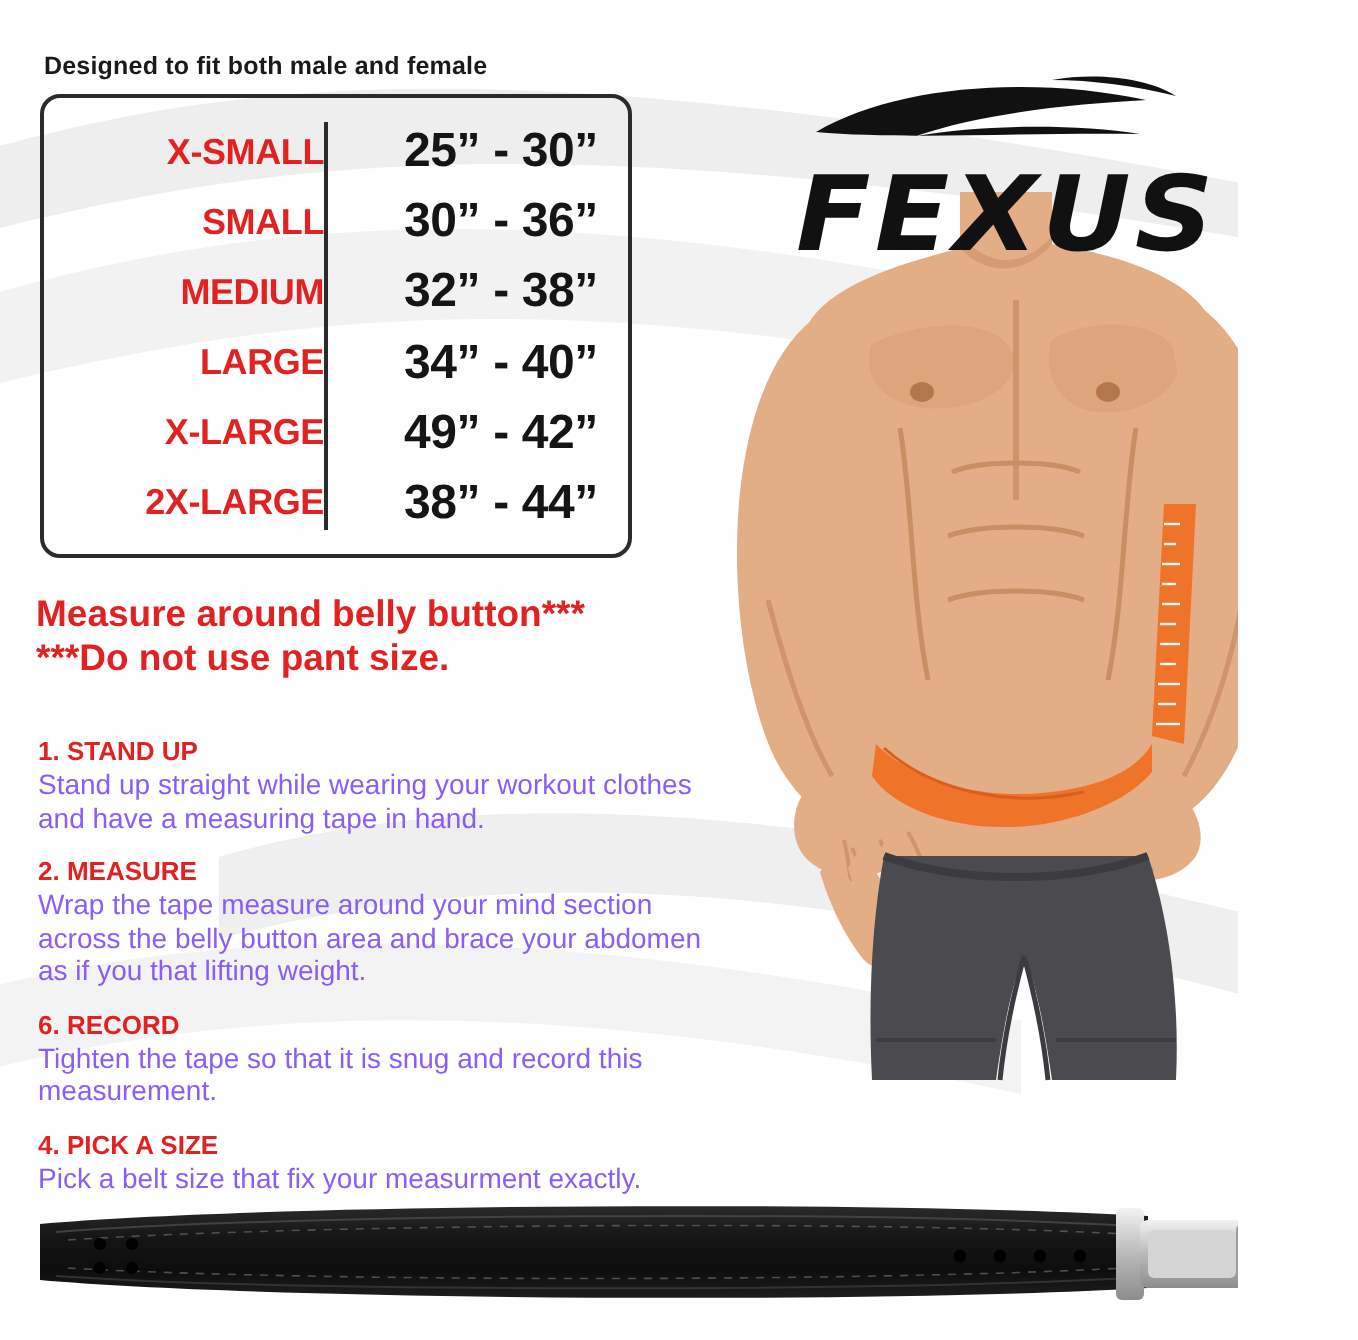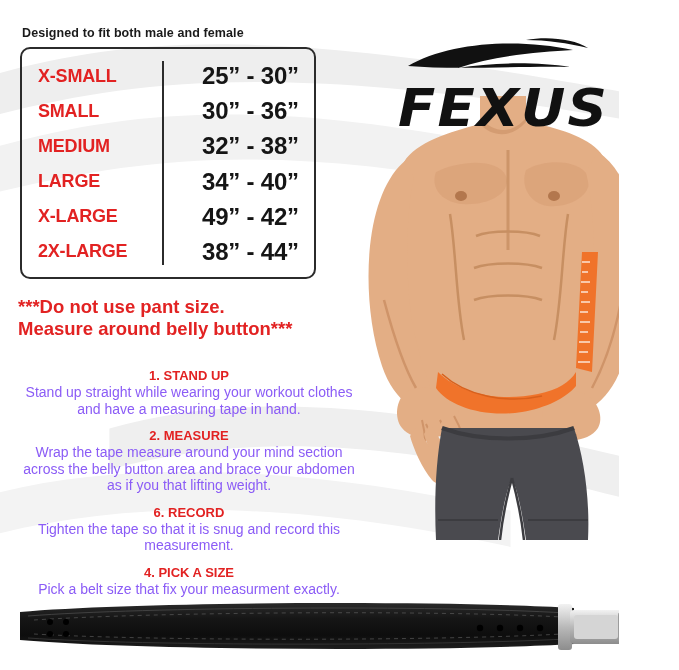--- a/index.html
+++ b/index.html
@@ -64,20 +64,21 @@
     background: #2b2b2b;
   }
   .size-rows {
     position: absolute;
     left: 0; top: 0; right: 0; bottom: 0;
     padding: 12px 0 10px 0;
     box-sizing: border-box;
     display: flex;
     flex-direction: column;
     justify-content: space-between;
+    text-align: right;
   }
   .size-row {
     display: flex;
     align-items: center;
     height: 30px;
   }
   .size-label {
     width: 140px;
     padding-left: 16px;
     box-sizing: border-box;
@@ -108,21 +109,21 @@
   }
 
   
   .steps {
     position: absolute;
     left: 19px;
     top: 368px;
     width: 340px;
     z-index: 3;
   }
-  .step { margin-bottom: 11px; text-align: center; }
+  .step { margin-bottom: 11px; }
   .step-title {
     color: #e22222;
     font-size: 13px;
     font-weight: 600;
     margin-bottom: 1px;
   }
   .step-body {
     color: #8b5cf6;
     font-size: 14px;
     line-height: 16.5px;
@@ -297,22 +298,22 @@
         <div class="size-value">49” - 42”</div>
       </div>
       <div class="size-row">
         <div class="size-label">2X-LARGE</div>
         <div class="size-value">38” - 44”</div>
       </div>
     </div>
   </div>
 
   <div class="warning">
+    <div>Measure around belly button***</div>
     <div>***Do not use pant size.</div>
-    <div>Measure around belly button***</div>
   </div>
 
   <div class="steps">
     <div class="step">
       <div class="step-title">1. STAND UP</div>
       <div class="step-body">Stand up straight while wearing your workout clothes and have a measuring tape in hand.</div>
     </div>
     <div class="step">
       <div class="step-title">2. MEASURE</div>
       <div class="step-body">Wrap the tape measure around your mind section across the belly button area and brace your abdomen as if you that lifting weight.</div>

